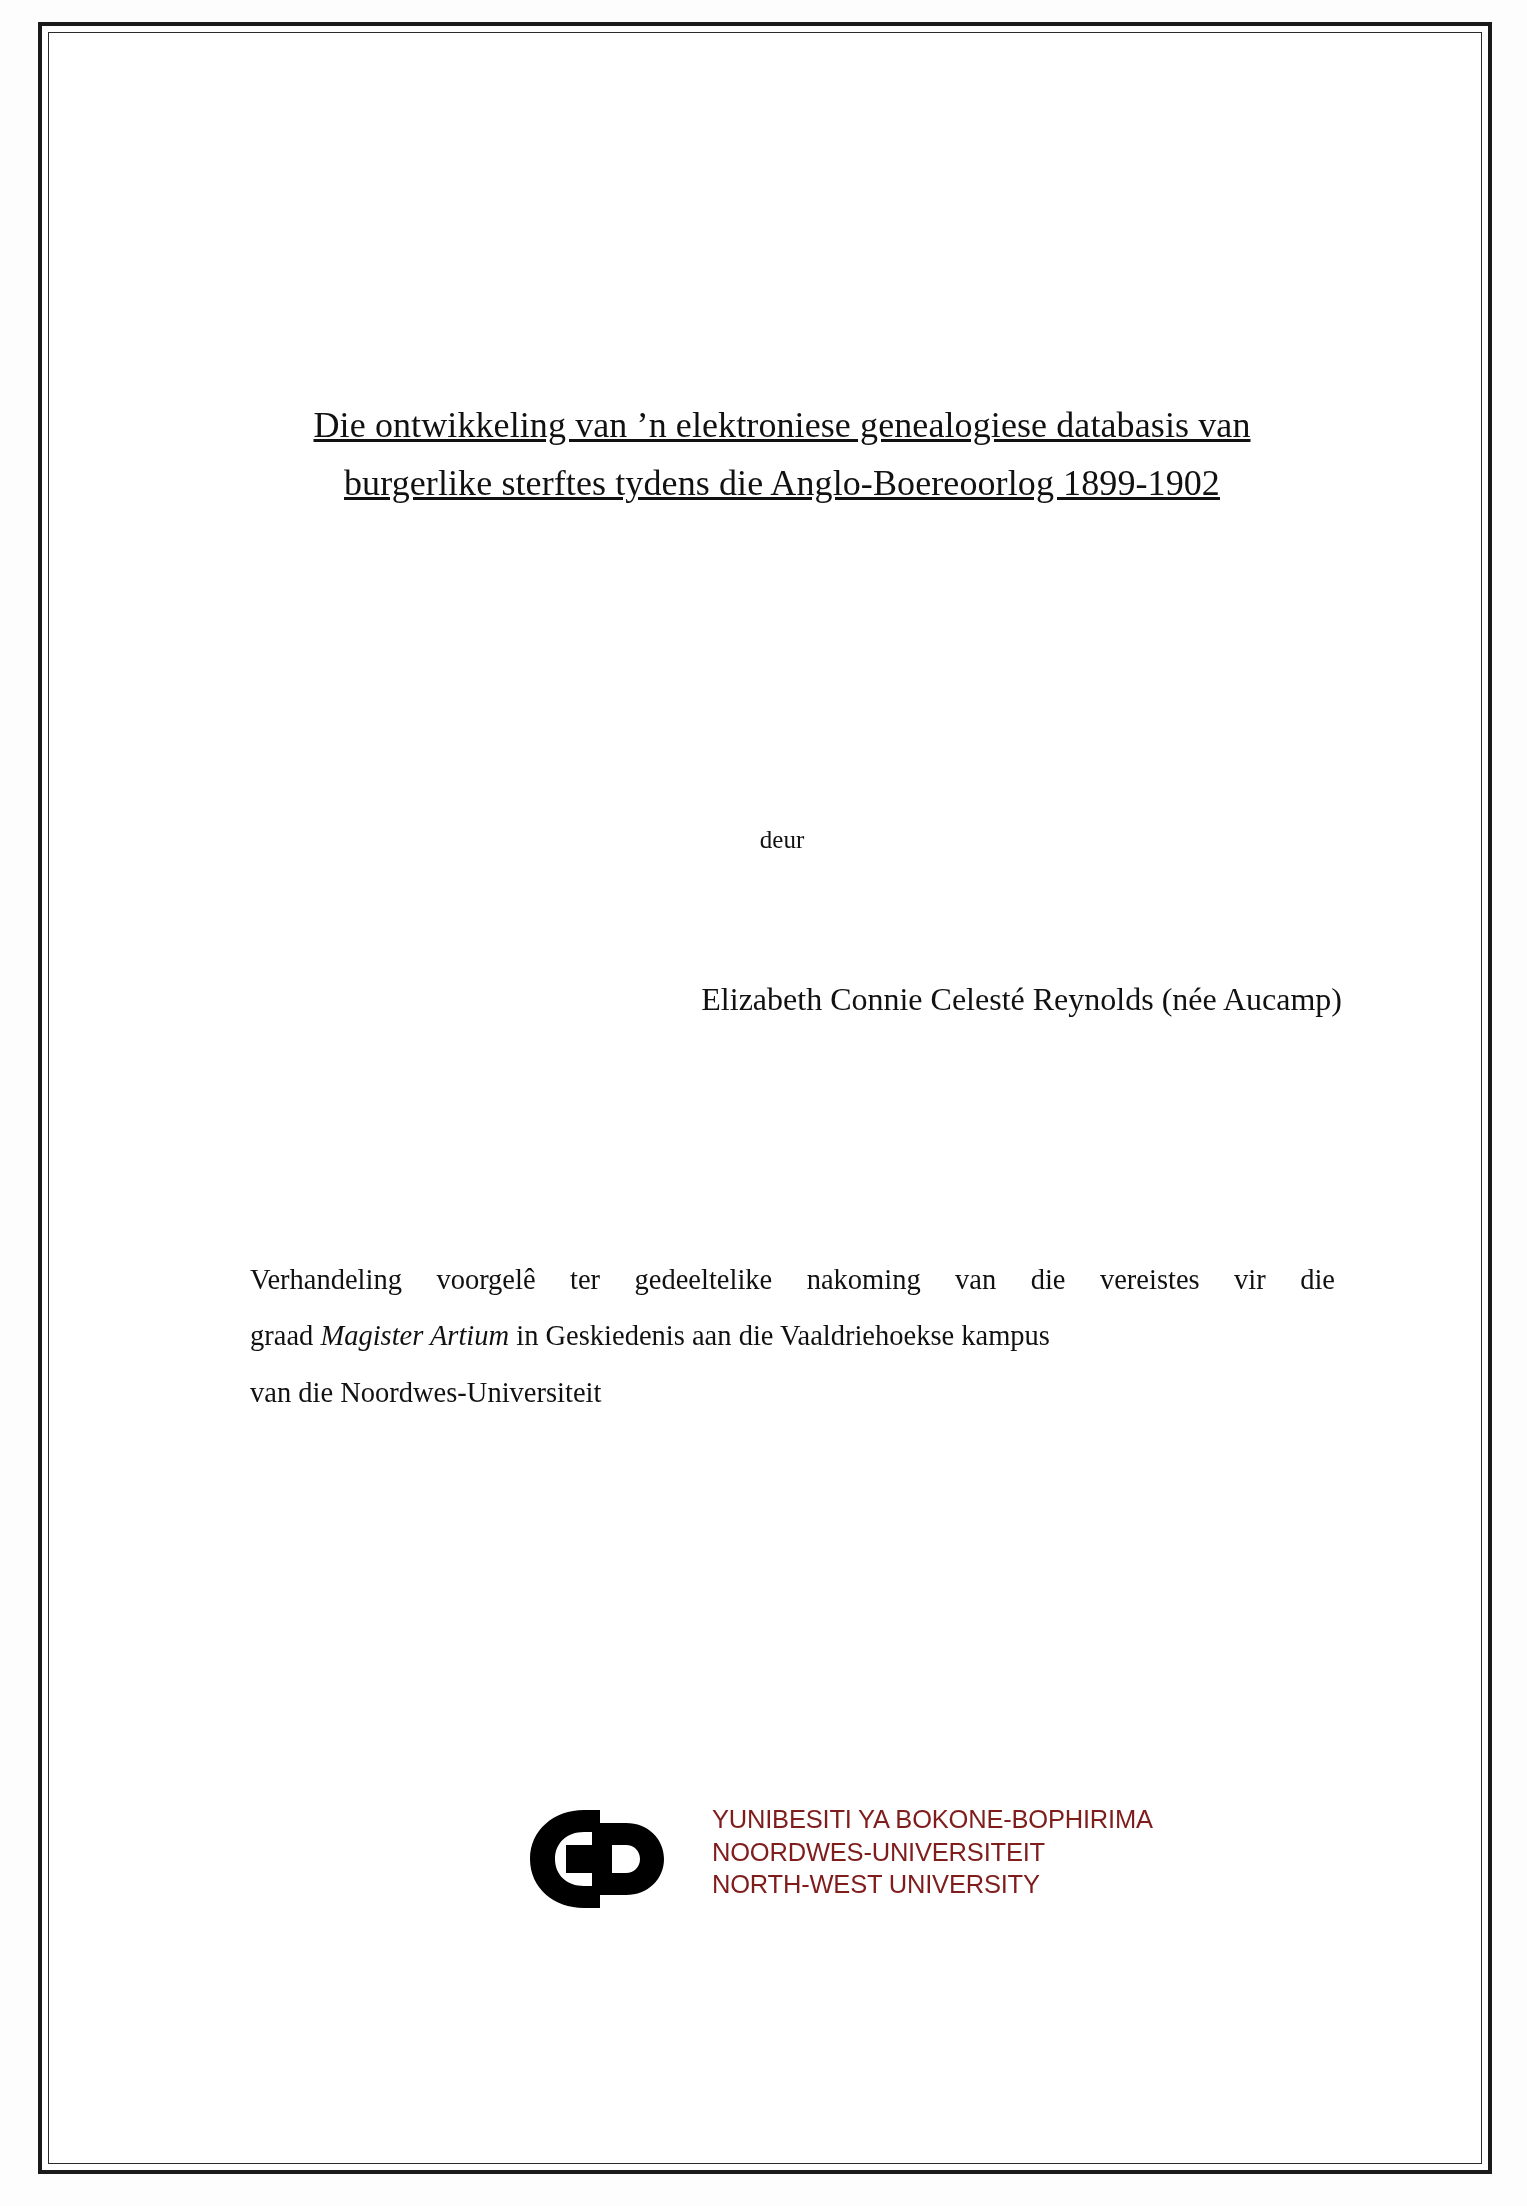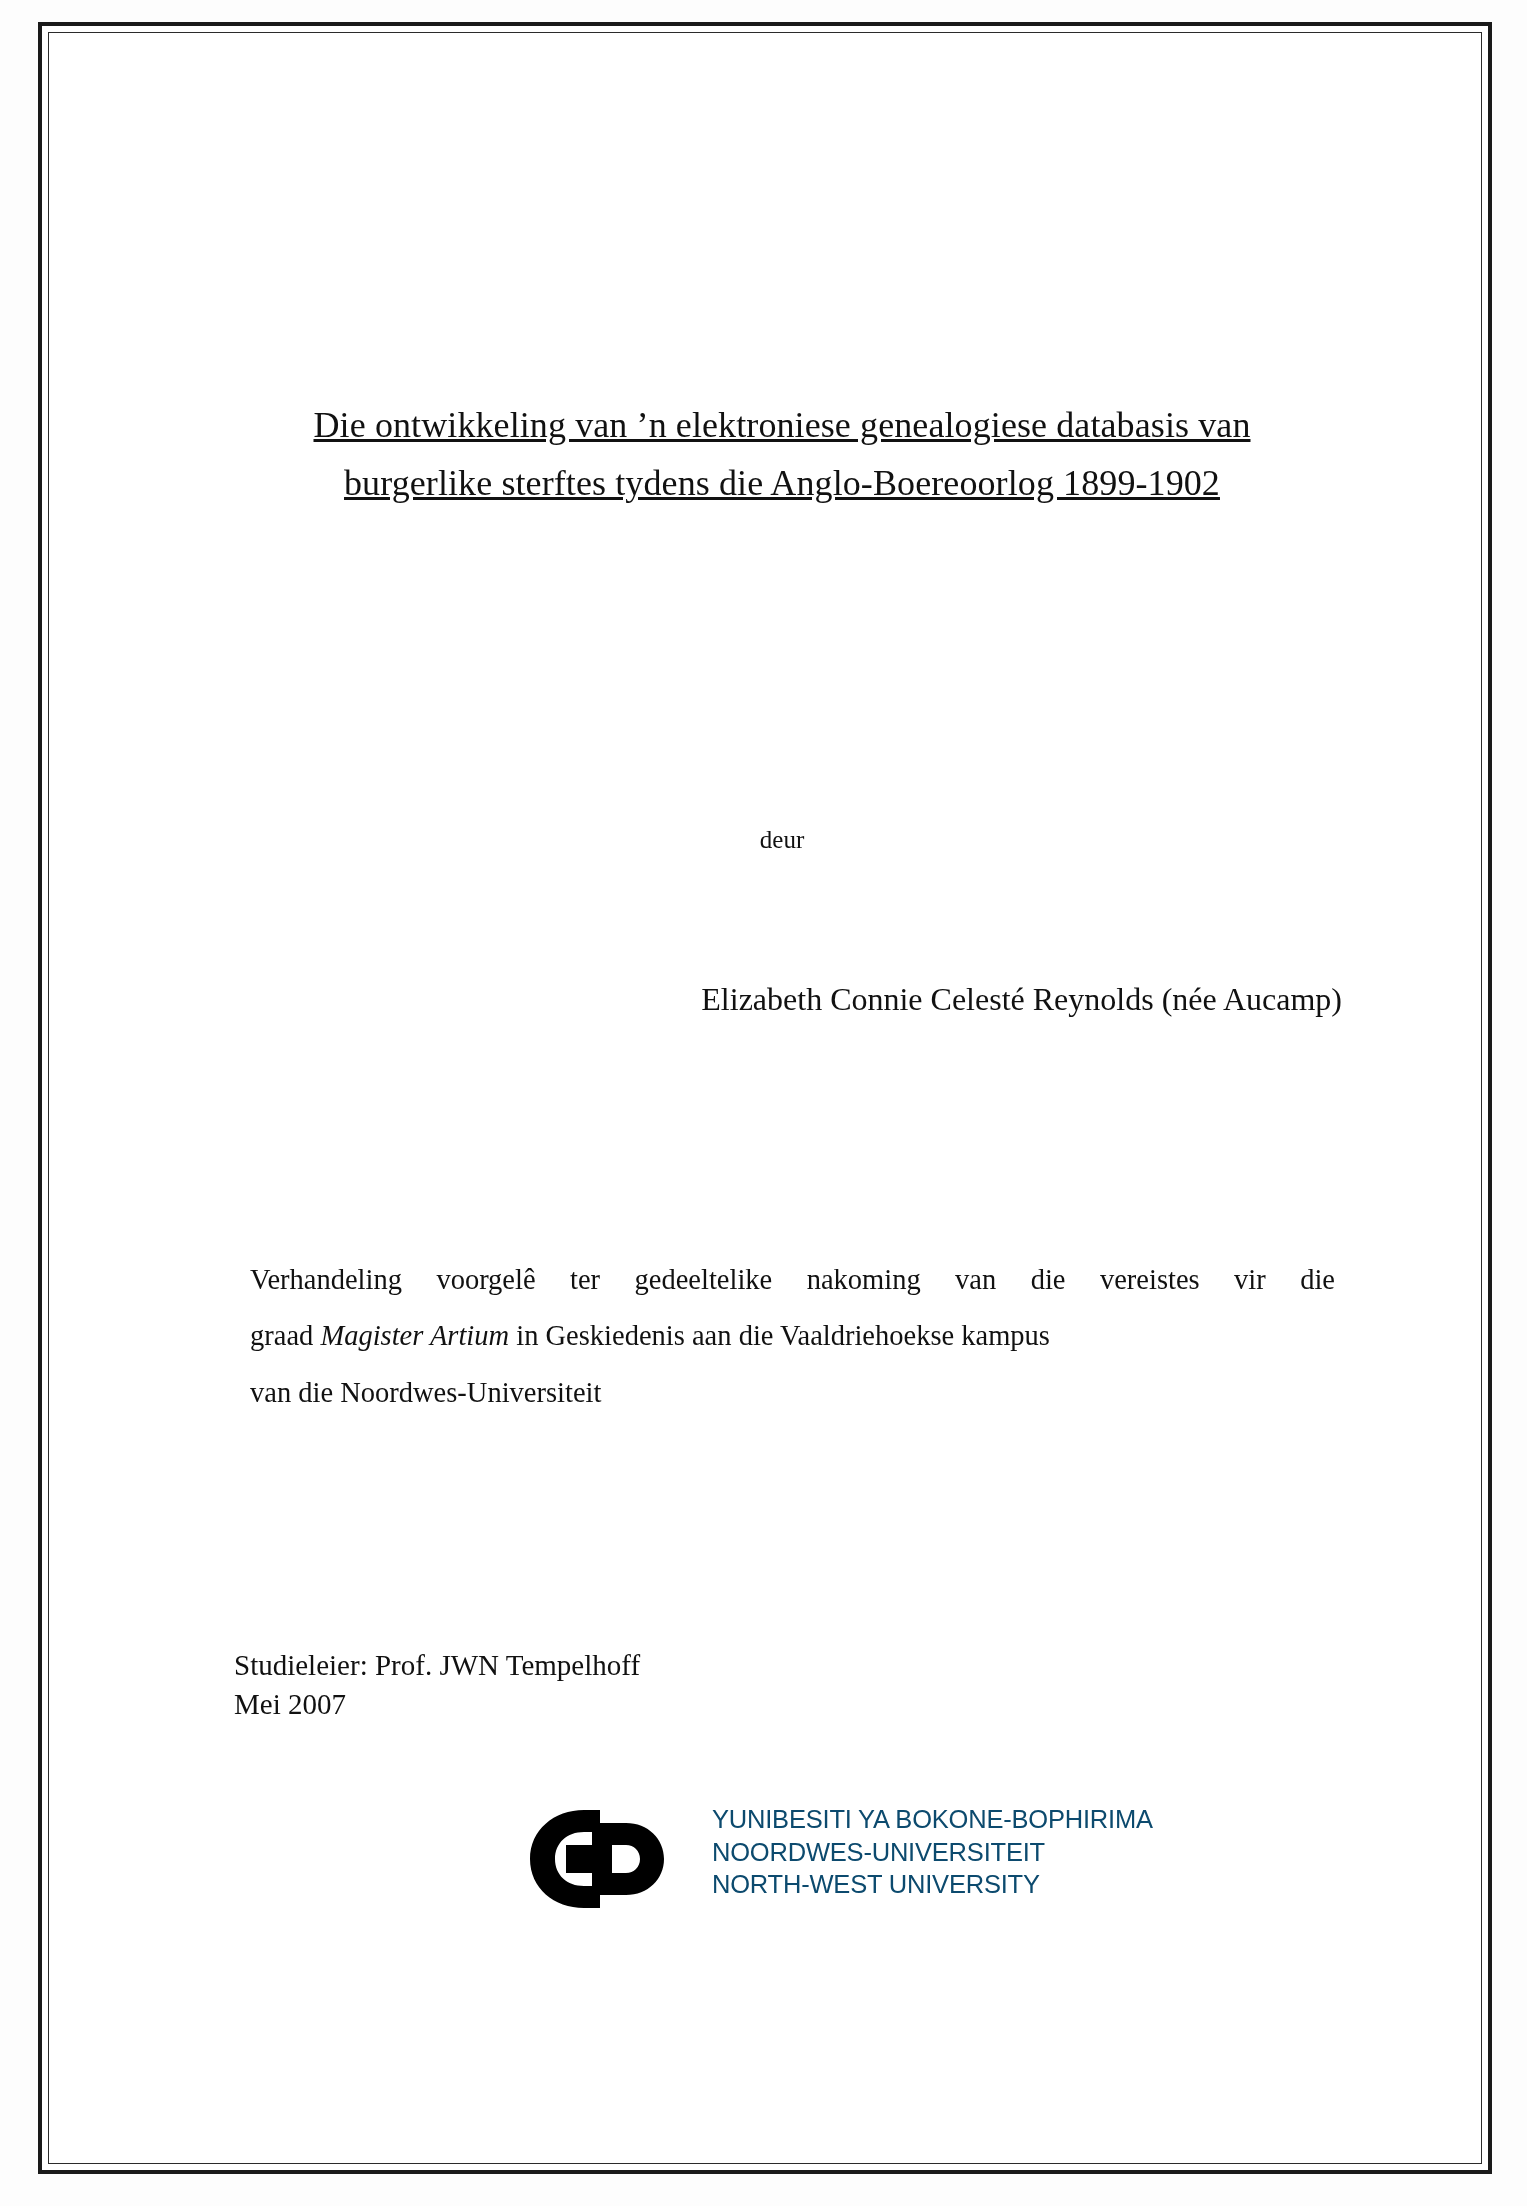--- a/index.html
+++ b/index.html
@@ -133,21 +133,21 @@
     height: 104px;
   }
   .logo-text {
     position: absolute;
     left: 190px;
     top: 2px;
     font-family: "Liberation Sans", sans-serif;
     font-size: 25.5px;
     line-height: 1.28;
     letter-spacing: -0.2px;
-    color: #0c4a6e;
+    color: #7f1d1d;
     white-space: nowrap;
   }
 </style>
 </head>
 <body>
 
 <div class="page-scan">
   <div class="page-frame">
     <div class="page-frame-inner"></div>
 
@@ -161,24 +161,20 @@
       <div class="deur">deur</div>
 
       <div class="author">Elizabeth Connie Celesté Reynolds (née Aucamp)</div>
 
       <div class="statement">
         <p class="justified">Verhandeling voorgelê ter gedeeltelike nakoming van die vereistes vir die</p>
         <p><span>graad </span><em>Magister Artium</em><span> in Geskiedenis aan die Vaaldriehoekse kampus</span></p>
         <p>van die Noordwes-Universiteit</p>
       </div>
 
-      <div class="supervisor">
-        <p>Studieleier: Prof. JWN Tempelhoff</p>
-        <p>Mei 2007</p>
-      </div>
 
       <div class="logo-block">
         <div class="logo-mark">
           <svg viewBox="0 0 180 104" width="180" height="104" xmlns="http://www.w3.org/2000/svg" aria-hidden="true">
 
             <path d="M62 3 C32 3 8 23 8 52 C8 81 32 101 62 101 L78 101 L78 79 L62 79 C45 79 33 68 33 52 C33 36 45 25 62 25 L78 25 L78 3 Z" fill="#000000"></path>
 
             <path d="M70 16 L104 16 C126 16 142 32 142 52 C142 72 126 88 104 88 L70 88 L70 66 L104 66 C112 66 118 60 118 52 C118 44 112 38 104 38 L70 38 Z" fill="#000000"></path>
             <rect x="44" y="38" width="46" height="28" fill="#000000"></rect>
           </svg>

